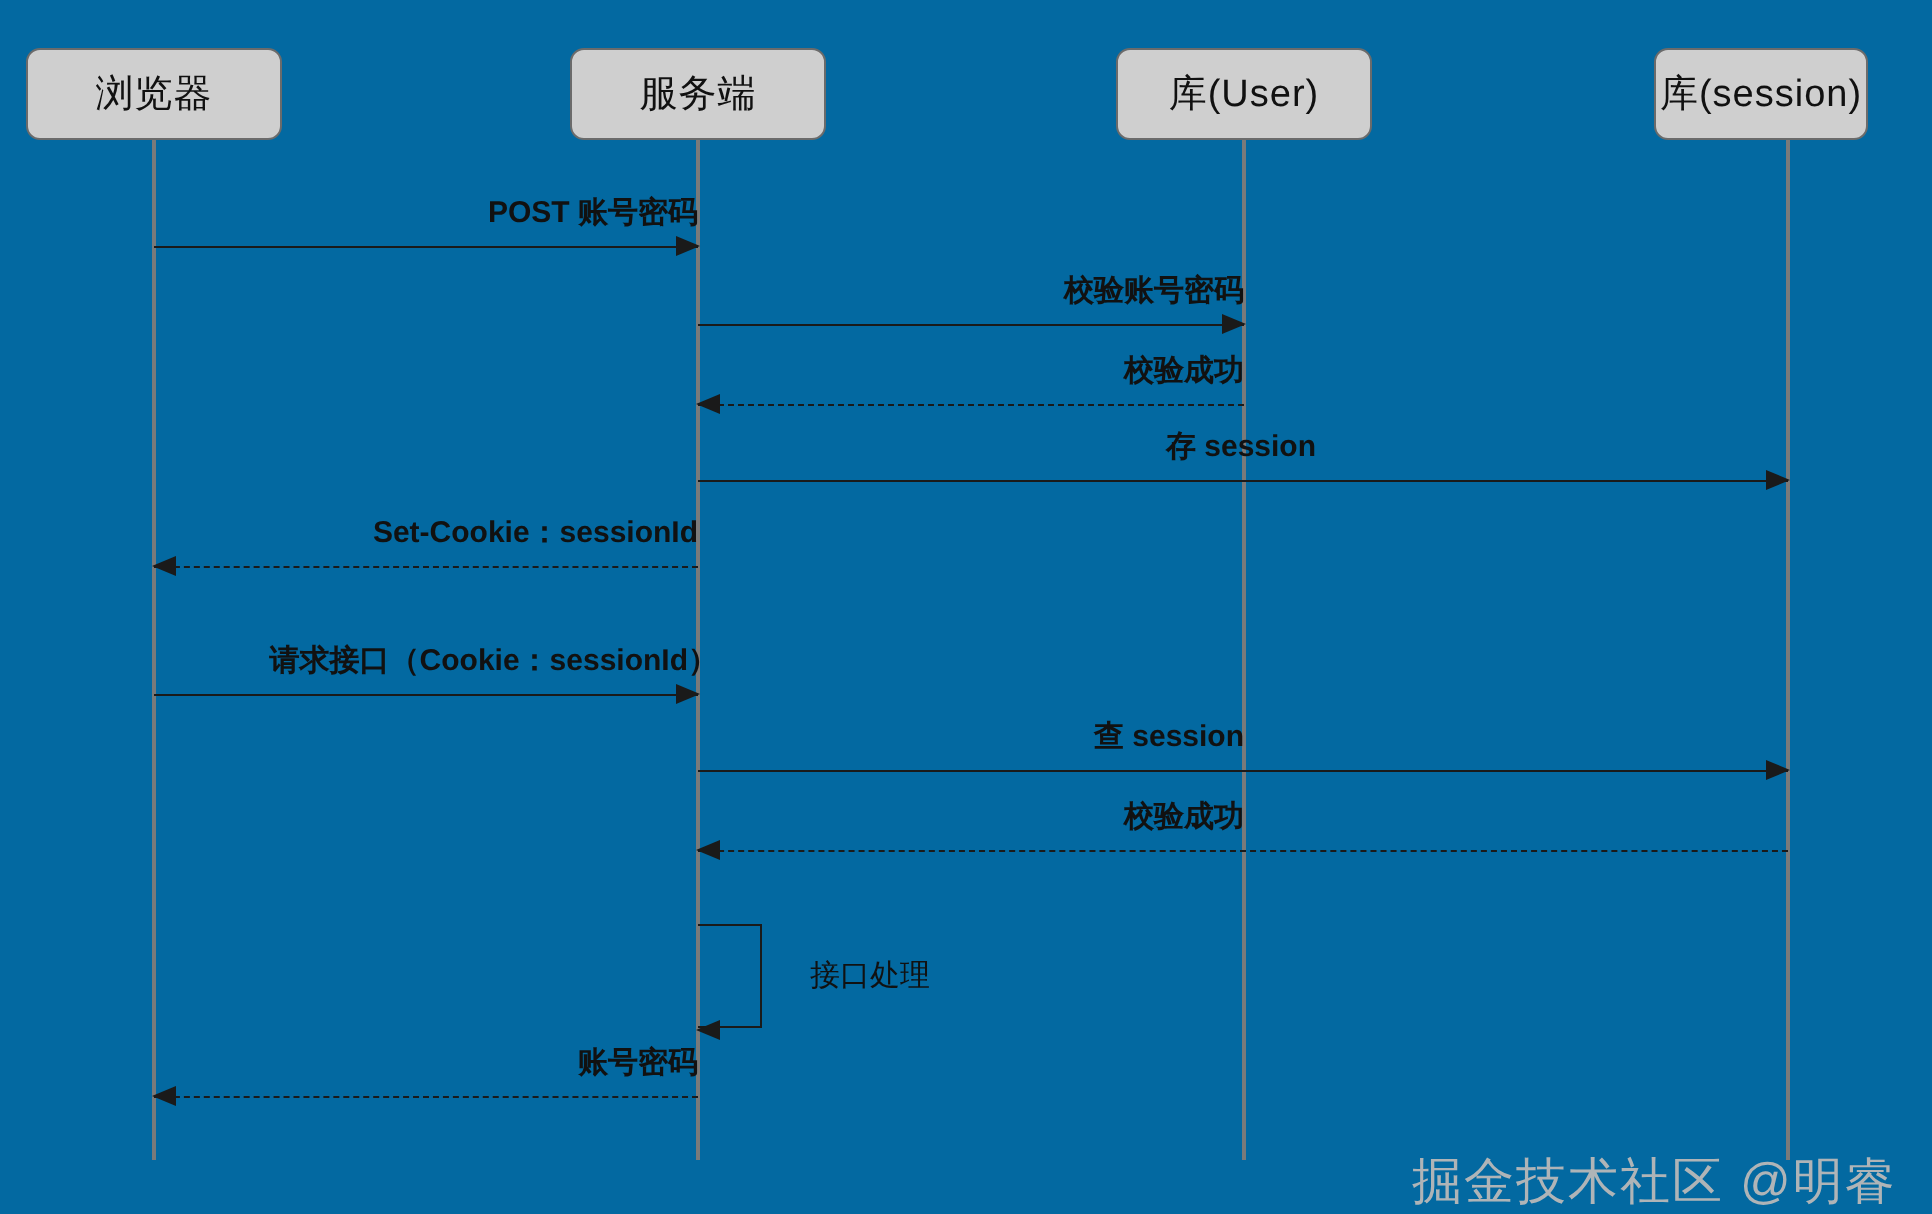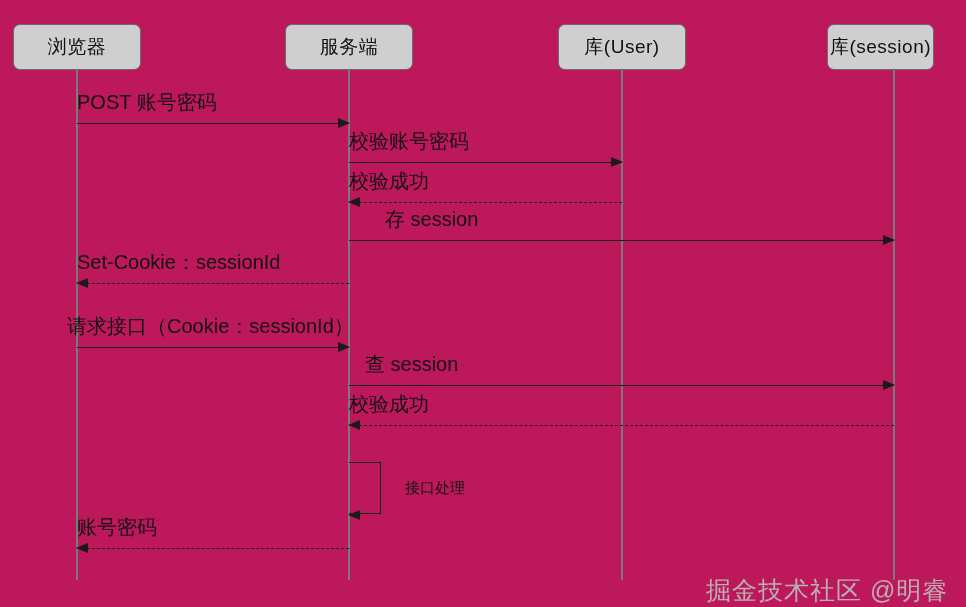--- a/index.html
+++ b/index.html
@@ -7,21 +7,21 @@
     padding: 0;
     background: #ffffff;
   }
   body {
     font-family: "Liberation Sans", "DejaVu Sans", sans-serif;
   }
   #canvas {
     position: relative;
     width: 966px;
     height: 607px;
-    background: #be185d;
+    background: #0369a1;
     overflow: hidden;
   }
 
   
   .participant {
     position: absolute;
     box-sizing: border-box;
     width: 128px;
     height: 46px;
     background: #cfcfcf;
@@ -73,23 +73,24 @@
     border-left: 12px solid #1a1a1a;
   }
   .msg.to-left .head {
     left: -1px;
     border-right: 12px solid #1a1a1a;
   }
   .msg .label {
     position: absolute;
     bottom: 7px;
     color: #111111;
-    font-size: 20px;
-    white-space: nowrap;
-    text-align: left;
+    font-size: 15px;
+    white-space: nowrap;
+    text-align: right;
+    font-weight: bold;
   }
 
   
   .selfmsg {
     position: absolute;
   }
   .selfmsg .top,
   .selfmsg .bottom {
     position: absolute;
     left: 0;
@@ -192,21 +193,21 @@
 
   <div class="msg to-right" style="left:77px; top:347px; width:272px;">
     <div class="line"></div>
     <div class="head"></div>
     <div class="label" style="left:-10px; width:292px;">请求接口（Cookie：sessionId）</div>
   </div>
 
   <div class="msg to-right" style="left:349px; top:385px; width:545px;">
     <div class="line"></div>
     <div class="head"></div>
-    <div class="label" style="left:16px; width:273px;">查 session</div>
+    <div class="label" style="left:0; width:273px;">查 session</div>
   </div>
 
   <div class="msg to-left dashed" style="left:349px; top:425px; width:545px;">
     <div class="line"></div>
     <div class="head"></div>
     <div class="label" style="left:0; width:273px;">校验成功</div>
   </div>
 
   <div class="selfmsg" style="left:349px; top:462px; width:32px; height:52px;">
     <div class="top"></div>

